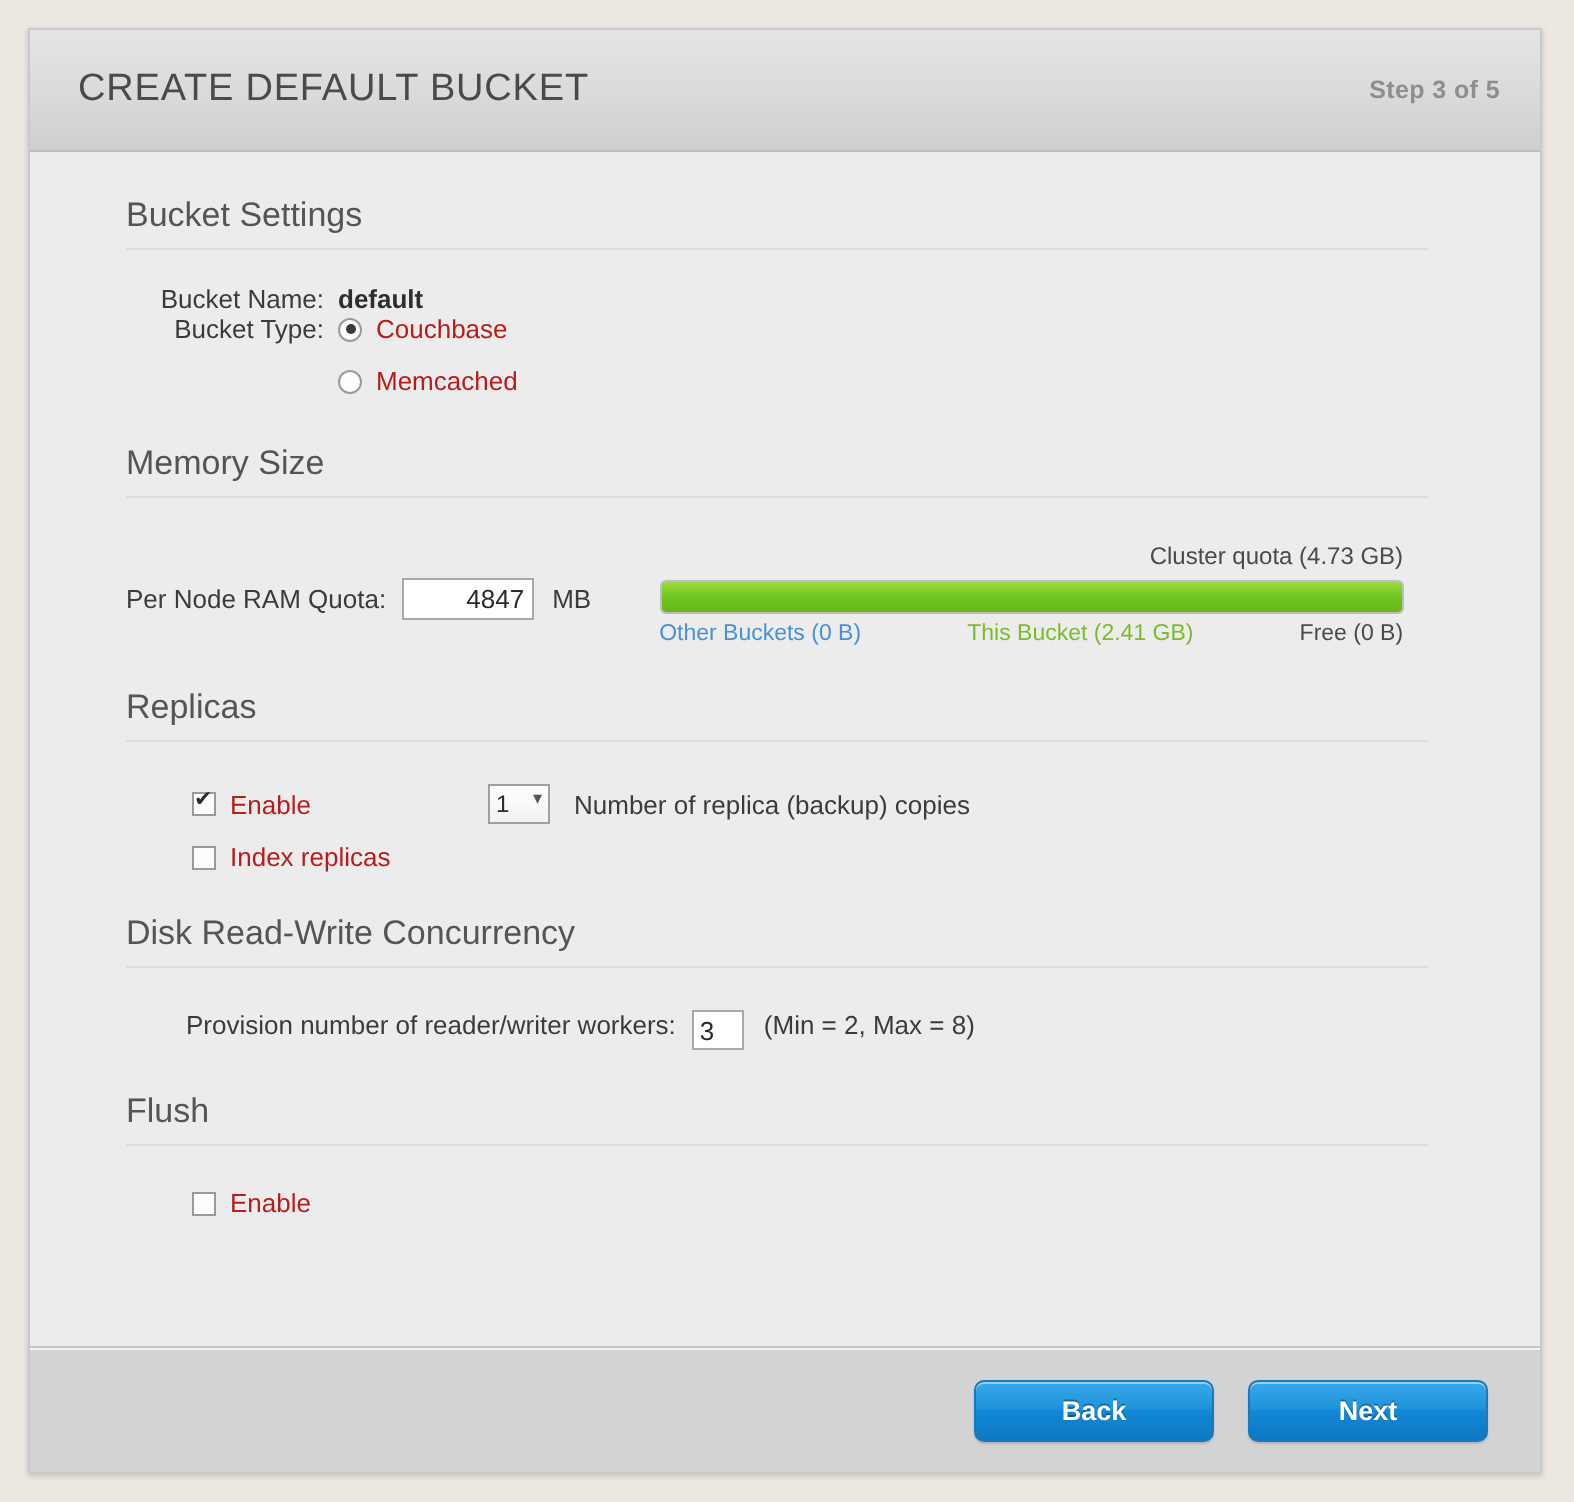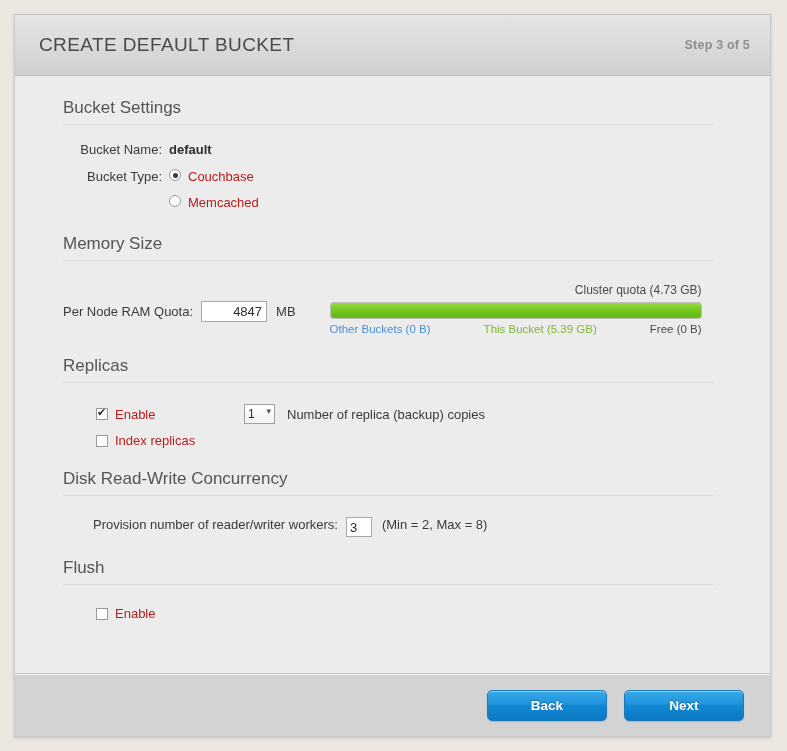--- a/index.html
+++ b/index.html
@@ -69,21 +69,21 @@
     border: 0;
     margin: 0 0 0 0;
     width: 651px;
   }
   .sec-gap-1 { margin-top: 24px; }
   .sec-gap-2 { margin-top: 21px; }
 
   
   .row {
     display: flex;
-    align-items: flex-start;
+    align-items: center;
     font-size: 13px;
     color: #3b3b3b;
   }
 
   .lbl-right {
     width: 106px;
     text-align: right;
     padding-right: 7px;
     color: #3b3b3b;
     font-size: 13px;
@@ -308,21 +308,21 @@
     <div class="dlg-body">
 
       <h2 class="section-title">Bucket Settings</h2>
       <div class="section-rule"></div>
 
       <div class="row" style="margin-top:17px;">
         <span class="lbl-right">Bucket Name:</span>
         <span class="val-bold">default</span>
       </div>
 
-      <div class="row" style="margin-top:12px;">
+      <div class="row" style="">
         <span class="lbl-right">Bucket Type:</span>
         <span class="radio on"></span>
         <span class="opt-label">Couchbase</span>
       </div>
 
       <div class="row" style="margin-top:11px;">
         <span class="lbl-right"></span>
         <span class="radio"></span>
         <span class="opt-label">Memcached</span>
       </div>
@@ -337,21 +337,21 @@
           <span class="unit">MB</span>
         </div>
 
         <div class="mem-right">
           <div class="cluster-quota">Cluster quota (4.73 GB)</div>
           <div class="quota-bar">
             <div class="quota-seg" id="seg-this" style="left: 0%; width: 100%;"></div>
           </div>
           <div class="quota-legend">
             <span class="lg-other">Other Buckets (0 B)</span>
-            <span class="lg-this">This Bucket (5.39 GB)</span>
+            <span class="lg-this">This Bucket (2.41 GB)</span>
             <span class="lg-free">Free (0 B)</span>
           </div>
         </div>
       </div>
 
 
       <h2 class="section-title sec-gap-2">Replicas</h2>
       <div class="section-rule"></div>
 
       <div class="replica-row">

